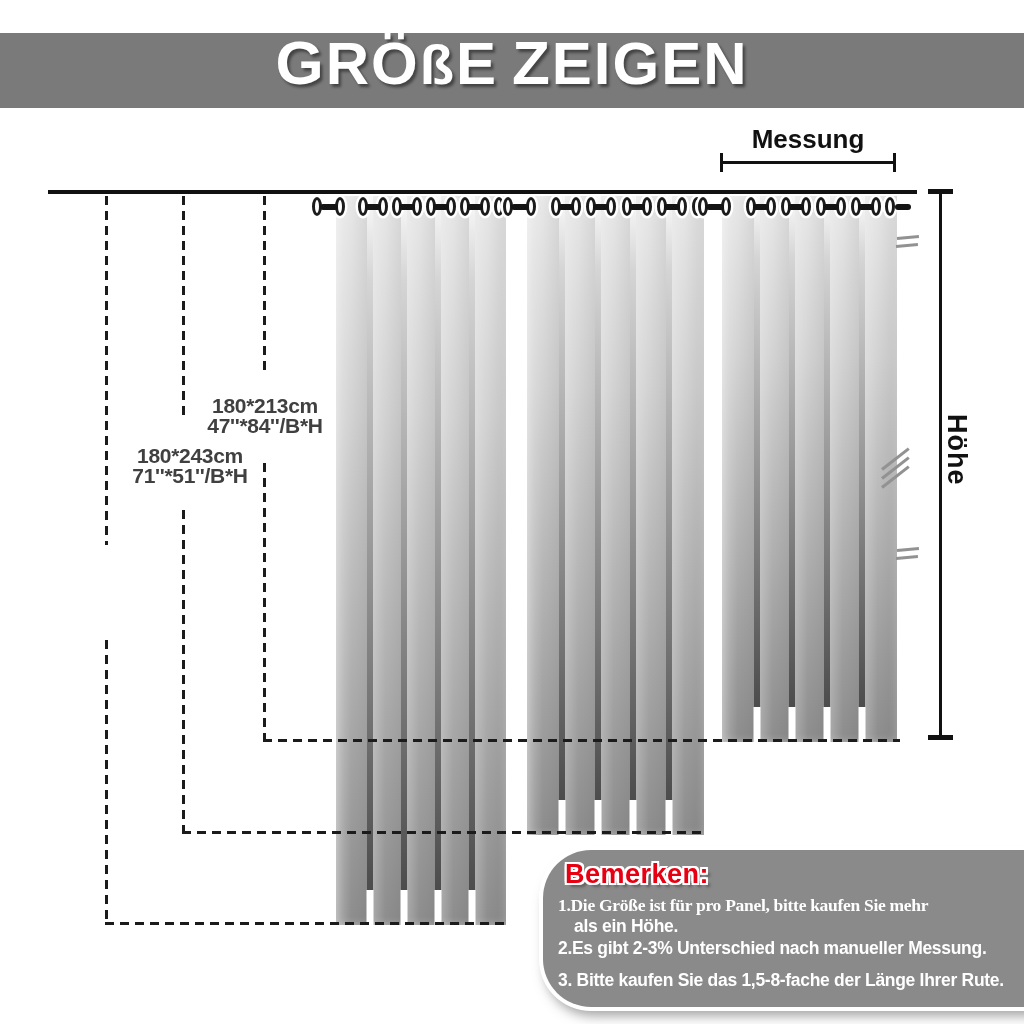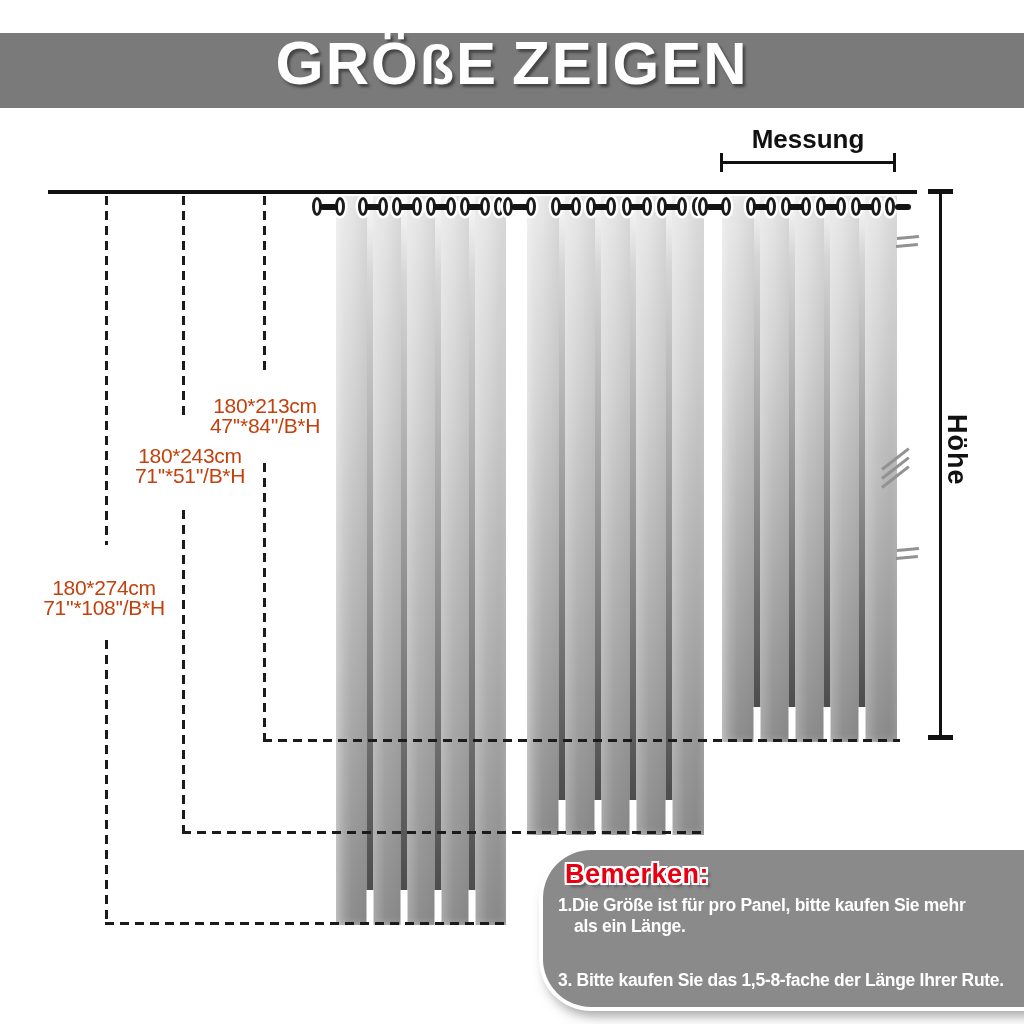--- a/index.html
+++ b/index.html
@@ -29,22 +29,22 @@
     background:repeating-linear-gradient(180deg,#1b1b1b 0 9px,transparent 9px 15px);}
   .hdash{position:absolute;height:3px;z-index:6;
     background:repeating-linear-gradient(90deg,#1b1b1b 0 9px,transparent 9px 15px);}
   .v1a{left:105px;top:196px;height:349px;} .v1b{left:105px;top:640px;height:285px;}
   .v2a{left:182px;top:196px;height:224px;} .v2b{left:182px;top:510px;height:323px;}
   .v3a{left:263px;top:196px;height:176px;} .v3b{left:263px;top:463px;height:279px;}
   .h213{left:263px;top:739px;width:637px;}
   .h243{left:182px;top:831px;width:522px;}
   .h274{left:105px;top:922px;width:400px;}
   
-  .sizelabel{position:absolute;z-index:7;text-align:center;color:#c2410c;
-    font-weight:normal;font-size:21px;line-height:20px;letter-spacing:-0.3px;}
+  .sizelabel{position:absolute;z-index:7;text-align:center;color:#404040;
+    font-weight:bold;font-size:21px;line-height:20px;letter-spacing:-0.3px;}
   .lab213{left:196px;top:396px;width:138px;}
   .lab243{left:121px;top:446px;width:138px;}
   .lab274{left:31px;top:578px;width:146px;}
   
   .breite-text{position:absolute;left:721px;top:124px;width:174px;text-align:center;
     font-size:26px;font-weight:bold;color:#111;}
   .breite-line{position:absolute;left:721px;top:161px;width:174px;height:3px;background:#111;}
   .btick{position:absolute;top:153px;width:3px;height:19px;background:#111;}
   .btick.l{left:720px;} .btick.r{left:893px;}
   .hoehe-line{position:absolute;left:939px;top:191px;width:3px;height:548px;background:#111;}
@@ -75,21 +75,21 @@
   
   .notes{position:absolute;left:543px;top:850px;width:542px;height:157px;z-index:8;
     background:var(--notes-bg,#8a8a8a);border-radius:48px;
     box-shadow:0 0 0 4px #fff,2px 9px 12px rgba(90,90,90,.55);}
   .notes-title{position:absolute;left:22px;top:9px;font-size:27px;font-weight:bold;font-style:normal;
     color:var(--notes-title,#e60012);letter-spacing:.5px;
     text-shadow:-2px -2px 0 #fff,2px -2px 0 #fff,-2px 2px 0 #fff,2px 2px 0 #fff,
       -2px 0 0 #fff,2px 0 0 #fff,0 -2px 0 #fff,0 2px 0 #fff,4px 4px 3px rgba(0,0,0,.35);}
   .nline{position:absolute;color:#fff;font-weight:bold;font-size:17.5px;
     letter-spacing:-0.3px;white-space:nowrap;}
-  .n1a{left:15px;top:45px;} .n1b{left:31px;top:66px;}
+  .n1a{left:15px;top:45px;font-family:Liberation Serif, serif;} .n1b{left:31px;top:66px;}
   .n2{left:15px;top:88px;} .n3{left:15px;top:120px;}
 </style>
 </head>
 <body>
 
 <div id="stage">
 
   <div class="band">
     <div class="t"><span class="big">G</span><span class="small">RÖ</span><span class="sz">ß</span><span class="small">E</span><span class="sp"></span><span class="big">Z</span><span class="small">EIGEN</span></div>
   </div>
@@ -116,24 +116,20 @@
   <div class="hdash h243"></div>
   <div class="hdash h274"></div>
 
   <div class="sizelabel lab213">
     <div>180*213cm</div>
     <div>47''*84''/B*H</div>
   </div>
   <div class="sizelabel lab243">
     <div>180*243cm</div>
     <div>71''*51''/B*H</div>
-  </div>
-  <div class="sizelabel lab274">
-    <div>180*274cm</div>
-    <div>71''*108''/B*H</div>
   </div>
 
   <div class="curtain c1">
       <div class="sheen" style="left:0%"></div>
       <div class="sheen" style="left:20%"></div>
       <div class="sheen" style="left:40%"></div>
       <div class="sheen" style="left:60%"></div>
       <div class="sheen" style="left:80%"></div>
       <div class="stripe" style="left:20%"></div>
       <div class="slit" style="left:20%"></div>
@@ -260,17 +256,18 @@
   <div class="mline" style="left:896px;top:245px;width:22px;transform:rotate(-5deg);"></div>
   <div class="mline" style="left:882px;top:468px;width:34px;transform:rotate(-38deg);"></div>
   <div class="mline" style="left:882px;top:477px;width:34px;transform:rotate(-38deg);"></div>
   <div class="mline" style="left:882px;top:486px;width:34px;transform:rotate(-38deg);"></div>
   <div class="mline" style="left:897px;top:549px;width:22px;transform:rotate(-5deg);"></div>
   <div class="mline" style="left:896px;top:557px;width:22px;transform:rotate(-5deg);"></div>
 
   <div class="notes">
     <div class="notes-title">Bemerken:</div>
     <div class="nline n1a">1.Die Größe ist für pro Panel, bitte kaufen Sie mehr</div>
-    <div class="nline n1b">als ein Länge.</div>
+    <div class="nline n1b">als ein Höhe.</div>
+    <div class="nline n2">2.Es gibt 2-3% Unterschied nach manueller Messung.</div>
     <div class="nline n3">3. Bitte kaufen Sie das 1,5-8-fache der Länge Ihrer Rute.</div>
   </div>
 
 </div>
 
 </body></html>

